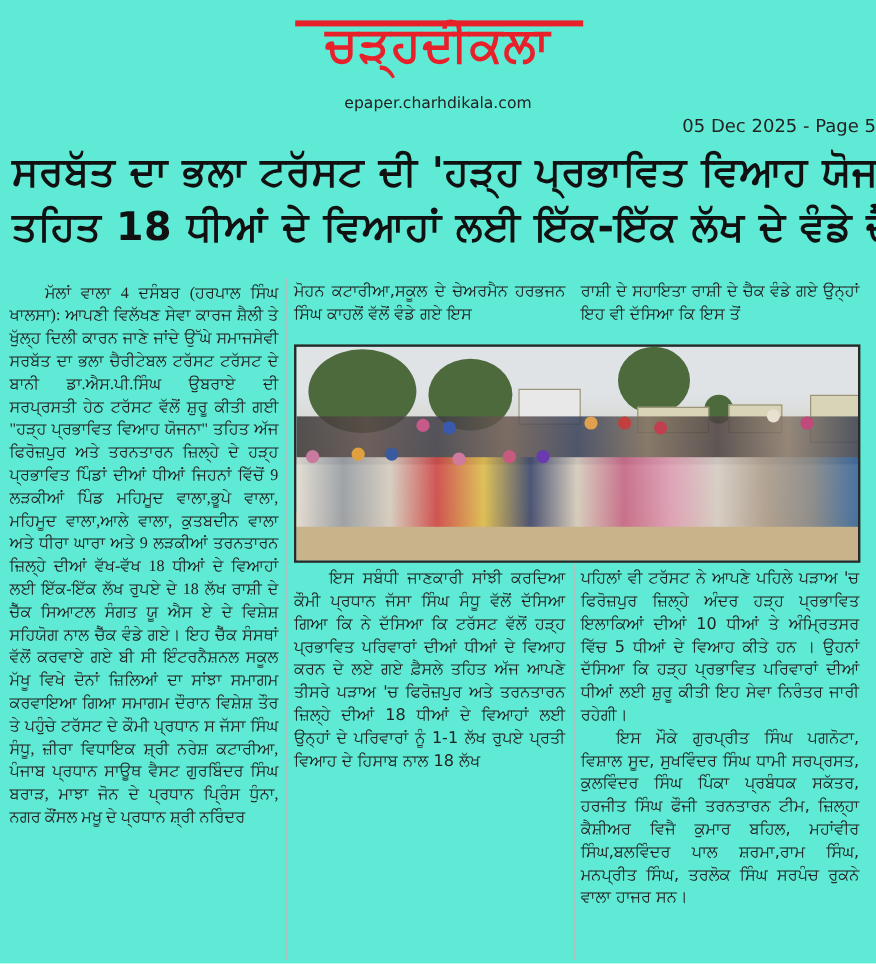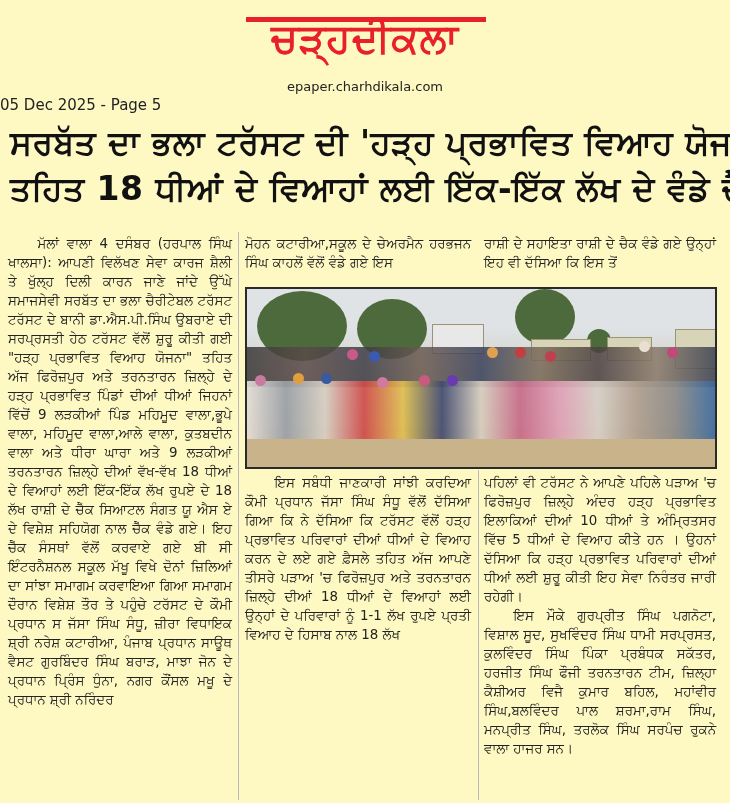--- a/index.html
+++ b/index.html
@@ -1,44 +1,44 @@
 <!DOCTYPE html>
 <html><head>
   <meta charset="utf-8">
   <style>
     * { box-sizing: border-box; margin: 0; padding: 0; }
     html, body {
       width: 730px; height: 803px; background: #ffffff; overflow: hidden;
       font-family: "DejaVu Sans", sans-serif; color: #1a1a1a;
     }
-    .page { position: relative; width: 730px; height: 803px; background: #fef9c3; }
+    .page { position: relative; width: 730px; height: 803px; background: #5eead4; }
 
     
     .masthead { position: absolute; left: 0; top: 0; width: 730px; height: 115px; text-align: center; }
     .logo {
       position: absolute; left: 240px; top: 12px; width: 250px; height: 52px;
       color: #e8202a; font-family: "DejaVu Sans", sans-serif; font-weight: bold;
       font-size: 40px; line-height: 52px; letter-spacing: 1px; text-align: center;
     }
     .logo-bar { position: absolute; left: 246px; top: 17px; width: 240px; height: 5px; background: #e8202a; }
     .site-url { position: absolute; left: 0; width: 730px; top: 78px; font-size: 13px; color: #222; text-align: center; line-height: 18px; }
-    .site-date { position: absolute; left: 0; width: 730px; top: 96px; font-size: 15px; color: #222; text-align: left; line-height: 18px; }
+    .site-date { position: absolute; left: 0; width: 730px; top: 96px; font-size: 15px; color: #222; text-align: right; line-height: 18px; }
 
     
     .headline { position: absolute; left: 10px; top: 120px; width: 712px; }
     .headline-line {
       font-family: "DejaVu Sans", sans-serif; font-weight: bold; font-size: 33px;
       line-height: 46px; color: #111; text-align: center; white-space: nowrap; letter-spacing: 0.5px;
     }
 
     
     .col { position: absolute; font-size: 13.4px; line-height: 19px; color: #222; text-align: justify; }
     .col p { margin: 0; }
     .col p.indent { text-indent: 2.2em; }
-    .col1 { left: 8px; top: 234px; width: 224px; }
+    .col1 { left: 8px; top: 234px; width: 224px; font-family: Liberation Serif, serif; }
     .col2top { left: 245px; top: 234px; width: 226px; }
     .col3top { left: 484px; top: 234px; width: 232px; }
     .col2 { left: 245px; top: 473px; width: 226px; }
     .col3 { left: 484px; top: 473px; width: 232px; }
 
     .col-rule { position: absolute; width: 1px; background: #bbb; }
 
     
     .photo {
       position: absolute; left: 245px; top: 287px; width: 472px; height: 182px;

